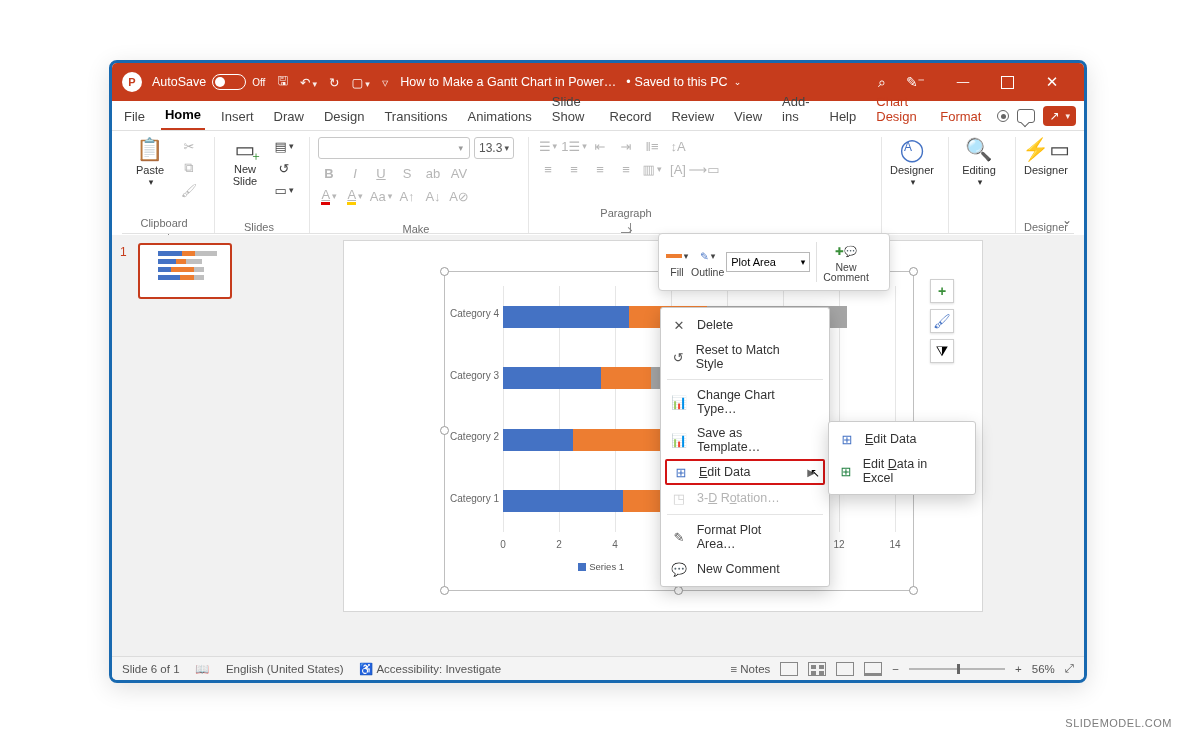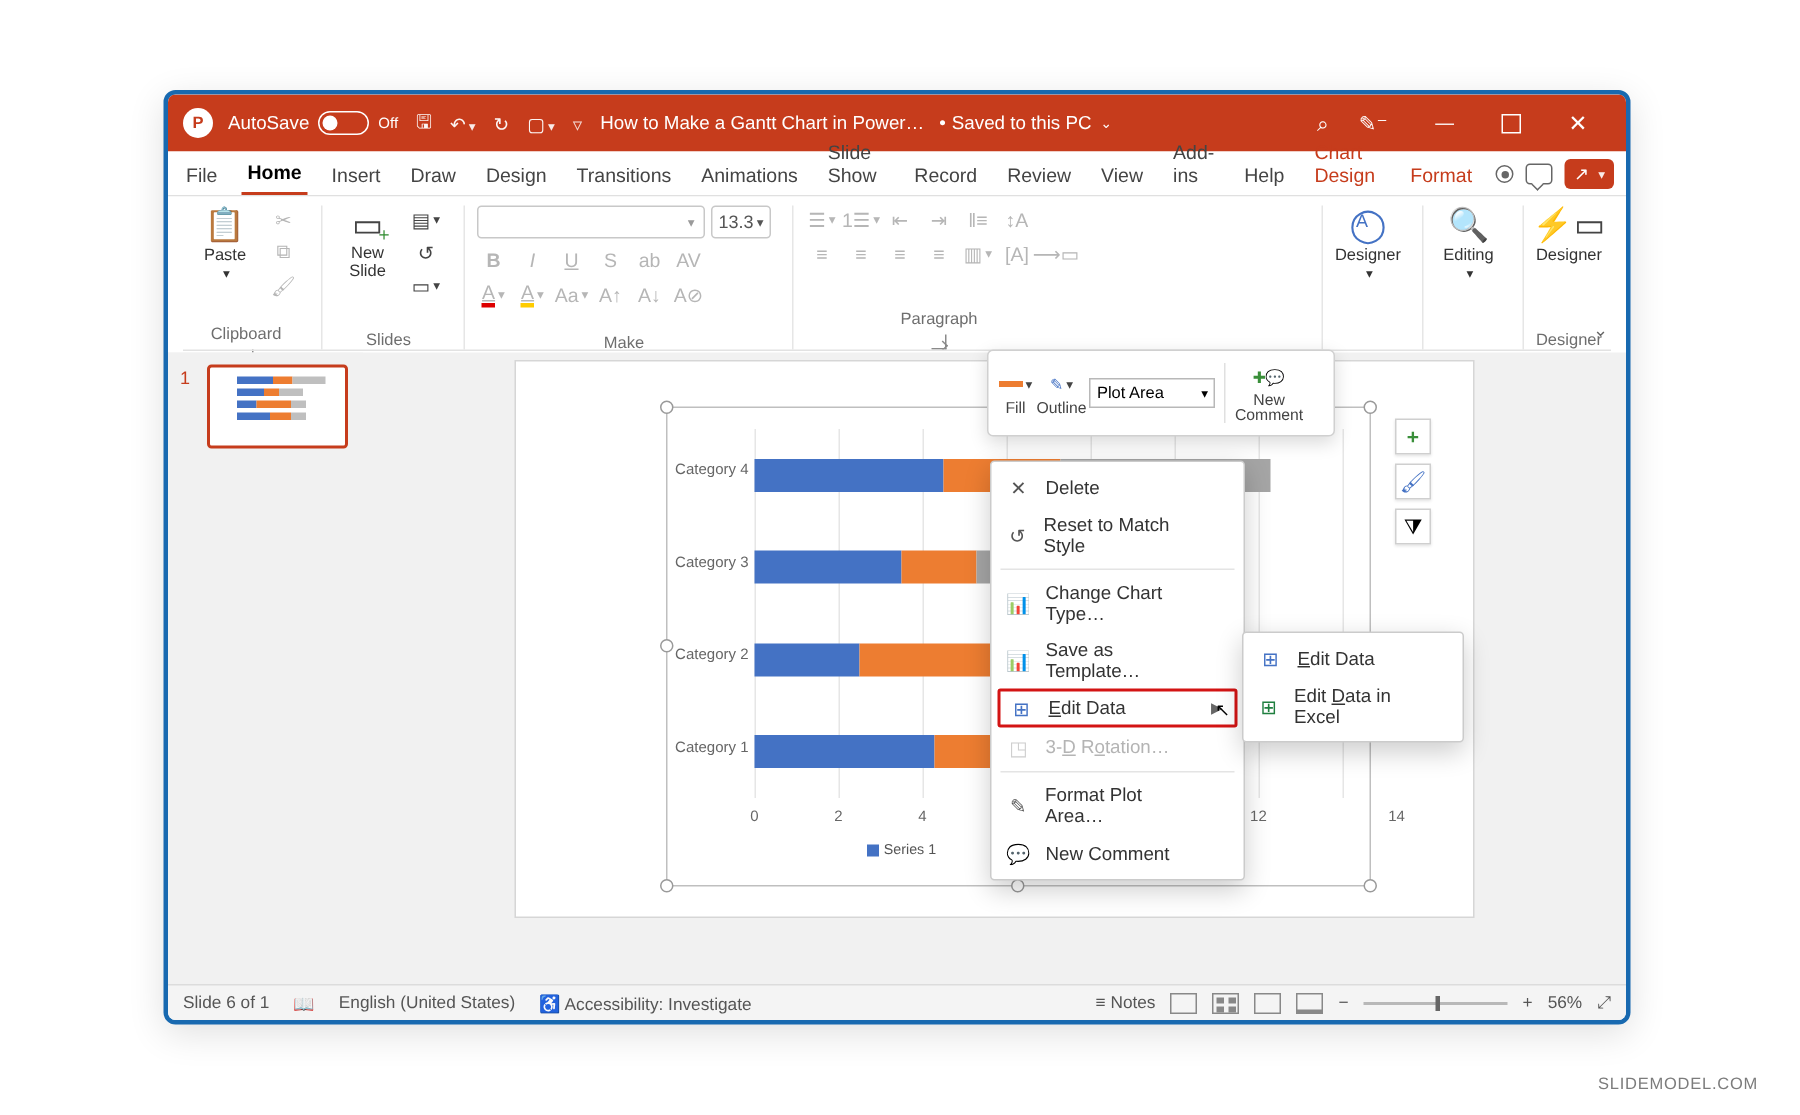--- a/index.html
+++ b/index.html
@@ -415,21 +415,21 @@
             </div>
             <span class="catlabel" style="top:84%;">Category 1</span>
 
             <span class="xlabel" style="left:0%;">0</span>
             <span class="xlabel" style="left:14.28%;">2</span>
             <span class="xlabel" style="left:28.57%;">4</span>
             <span class="xlabel" style="left:42.85%;">6</span>
             <span class="xlabel" style="left:57.14%;">8</span>
             <span class="xlabel" style="left:71.42%;">10</span>
             <span class="xlabel" style="left:85.71%;">12</span>
-            <span class="xlabel" style="left:100%;margin-left:36px;">14</span>
+            <span class="xlabel" style="left:100%;">14</span>
           </div>
           <div class="legend">
             <span class="lk">
                 <span class="sw s1"></span>
                 <span>Series 1</span>
               </span>
             <span class="lk">
                 <span class="sw s2"></span>
                 <span>Series 2</span>
               </span>

